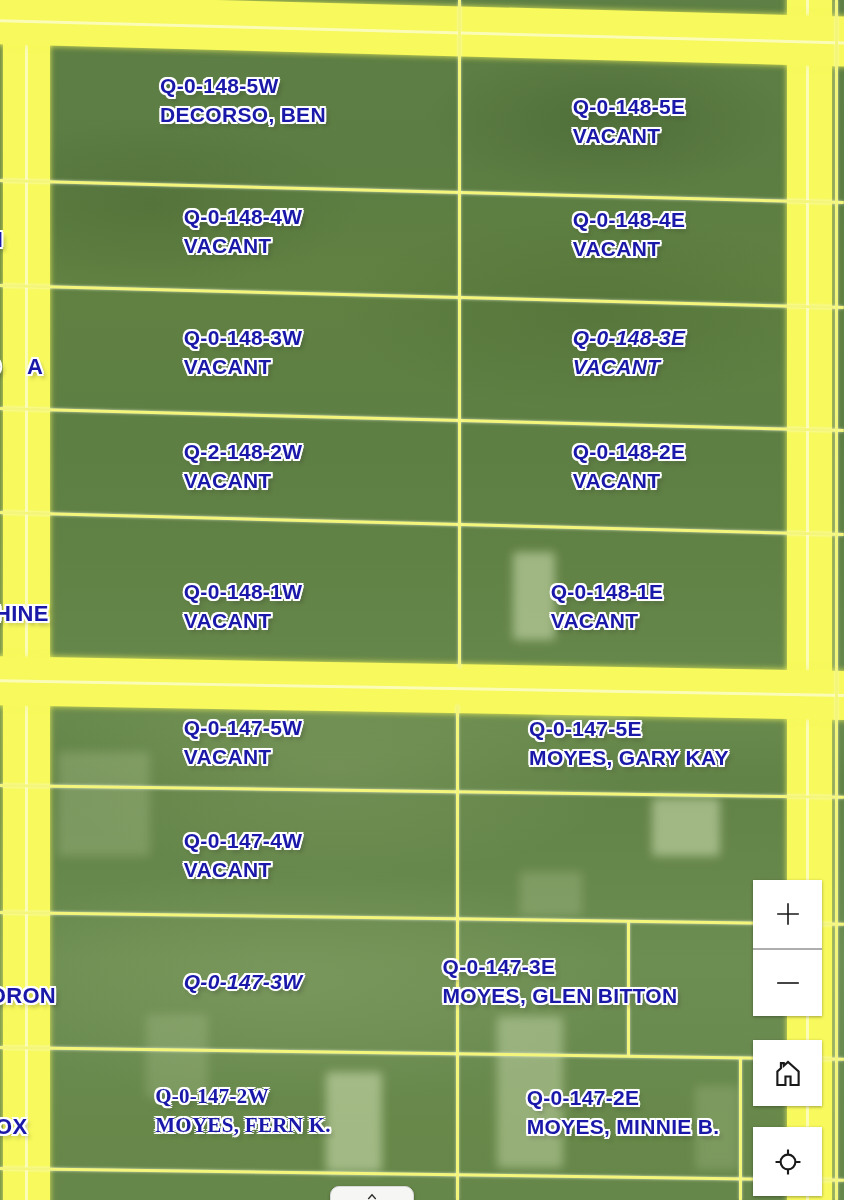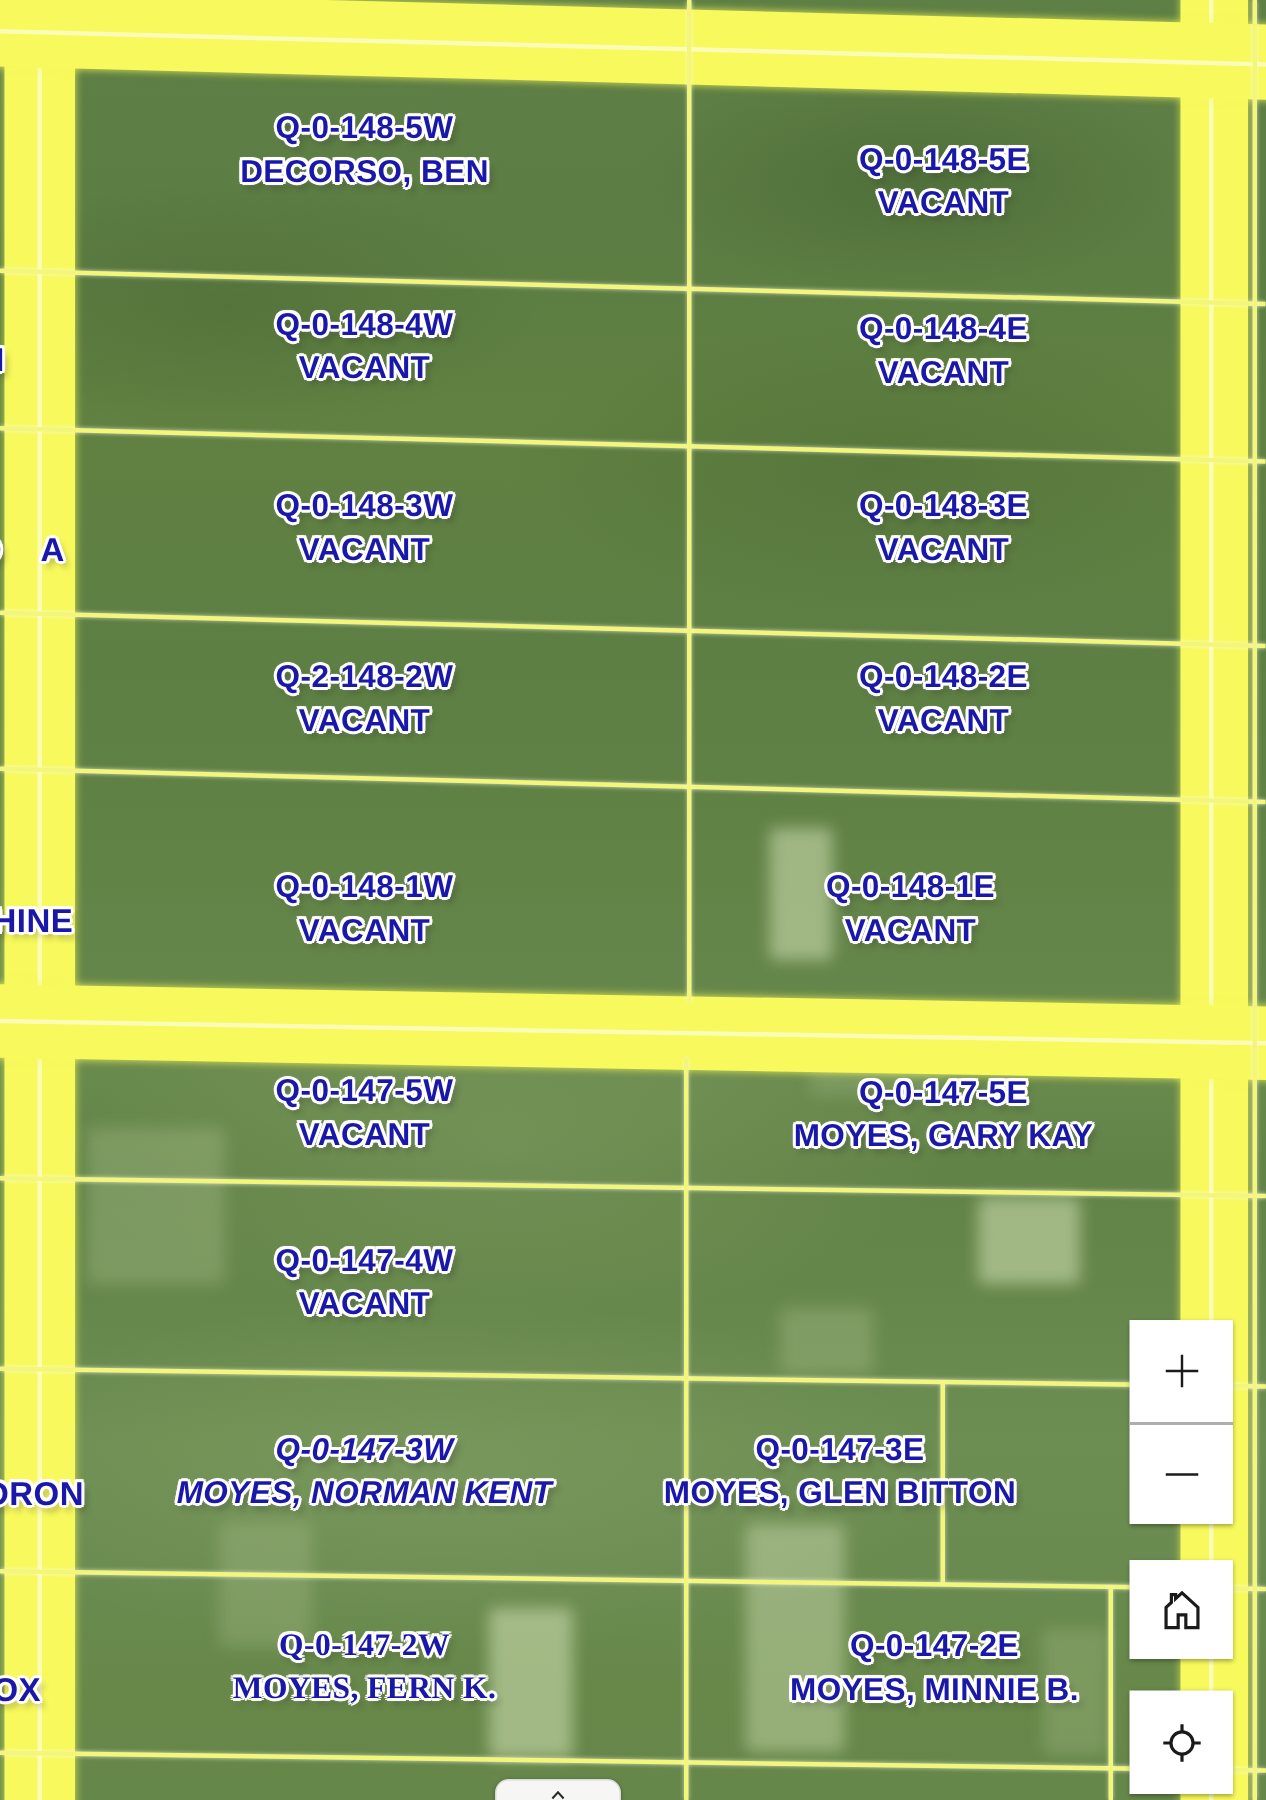--- a/index.html
+++ b/index.html
@@ -22,21 +22,21 @@
   .bld{position:absolute;background:rgba(212,226,182,.55);filter:blur(5px);border-radius:4px;}
   
   .road{position:absolute;background:#f7f95c;box-shadow:0 0 6px rgba(247,249,92,.9);z-index:1;}
   .road .cline-h{position:absolute;left:0;width:100%;height:3px;background:rgba(255,255,255,.55);}
   .road .cline-v{position:absolute;top:0;height:100%;width:3px;background:rgba(255,255,255,.55);}
   .hline{position:absolute;left:0;width:844px;height:3px;background:#f4f67c;
     box-shadow:0 0 3px rgba(255,255,240,.7);z-index:2;transform-origin:left center;}
   .vline{position:absolute;width:3px;background:#f4f67c;
     box-shadow:0 0 3px rgba(255,255,240,.6);z-index:2;}
   
-  .plabel{position:absolute;transform:translate(-50%,-50%);text-align:center;
+  .plabel{position:absolute;transform:translate(-50%,-50%);
     white-space:nowrap;z-index:5;color:#1a18a8;font-weight:bold;font-size:21px;
     line-height:29px;letter-spacing:.3px;
     text-shadow:
       0 -2px 0 #fff,0 2px 0 #fff,-2px 0 0 #fff,2px 0 0 #fff,
       -1.6px -1.6px 0 #fff,1.6px -1.6px 0 #fff,-1.6px 1.6px 0 #fff,1.6px 1.6px 0 #fff,
       0 0 3px #fff,3px 4px 4px rgba(40,40,40,.35);}
   .epartial{position:absolute;transform:translateY(-50%);white-space:nowrap;z-index:5;
     color:#1a18a8;font-weight:bold;font-size:22px;letter-spacing:.3px;
     text-shadow:
       0 -2px 0 #fff,0 2px 0 #fff,-2px 0 0 #fff,2px 0 0 #fff,
@@ -111,21 +111,21 @@
       <div>VACANT</div>
     </div>
     <div class="plabel" style="left:629px;top:234px;">
       <div>Q-0-148-4E</div>
       <div>VACANT</div>
     </div>
     <div class="plabel" style="left:243px;top:352px;">
       <div>Q-0-148-3W</div>
       <div>VACANT</div>
     </div>
-    <div class="plabel" style="left:629px;top:352px;">
+    <div class="plabel" style="left:629px;top:352px;font-style:italic;">
       <div>Q-0-148-3E</div>
       <div>VACANT</div>
     </div>
     <div class="plabel" style="left:243px;top:466px;">
       <div>Q-2-148-2W</div>
       <div>VACANT</div>
     </div>
     <div class="plabel" style="left:629px;top:466px;">
       <div>Q-0-148-2E</div>
       <div>VACANT</div>
@@ -145,21 +145,20 @@
     <div class="plabel" style="left:629px;top:743px;">
       <div>Q-0-147-5E</div>
       <div>MOYES, GARY KAY</div>
     </div>
     <div class="plabel" style="left:243px;top:855px;">
       <div>Q-0-147-4W</div>
       <div>VACANT</div>
     </div>
     <div class="plabel" style="left:243px;top:981px;font-style:italic;">
       <div>Q-0-147-3W</div>
-      <div>MOYES, NORMAN KENT</div>
     </div>
     <div class="plabel" style="left:545px;top:981px;margin-left:15px;">
       <div>Q-0-147-3E</div>
       <div>MOYES, GLEN BITTON</div>
     </div>
     <div class="plabel" style="left:243px;top:1111px;font-family:Liberation Serif, serif;">
       <div>Q-0-147-2W</div>
       <div>MOYES, FERN K.</div>
     </div>
     <div class="plabel" style="left:623px;top:1112px;">

